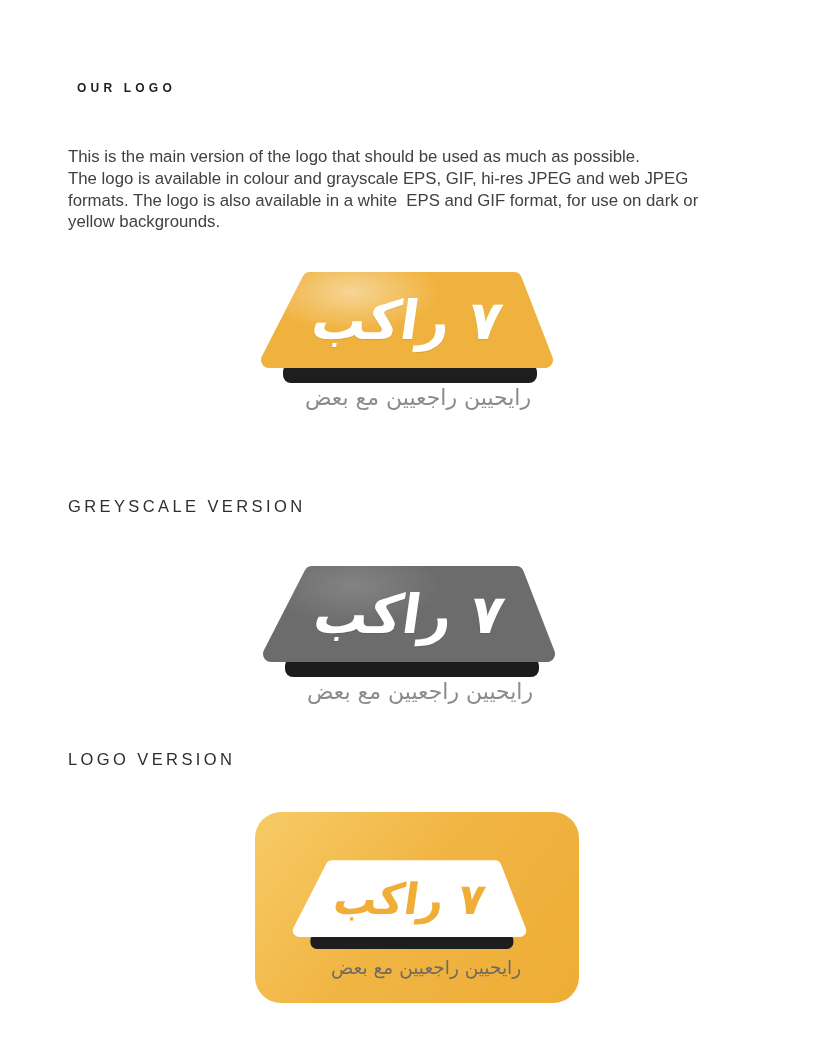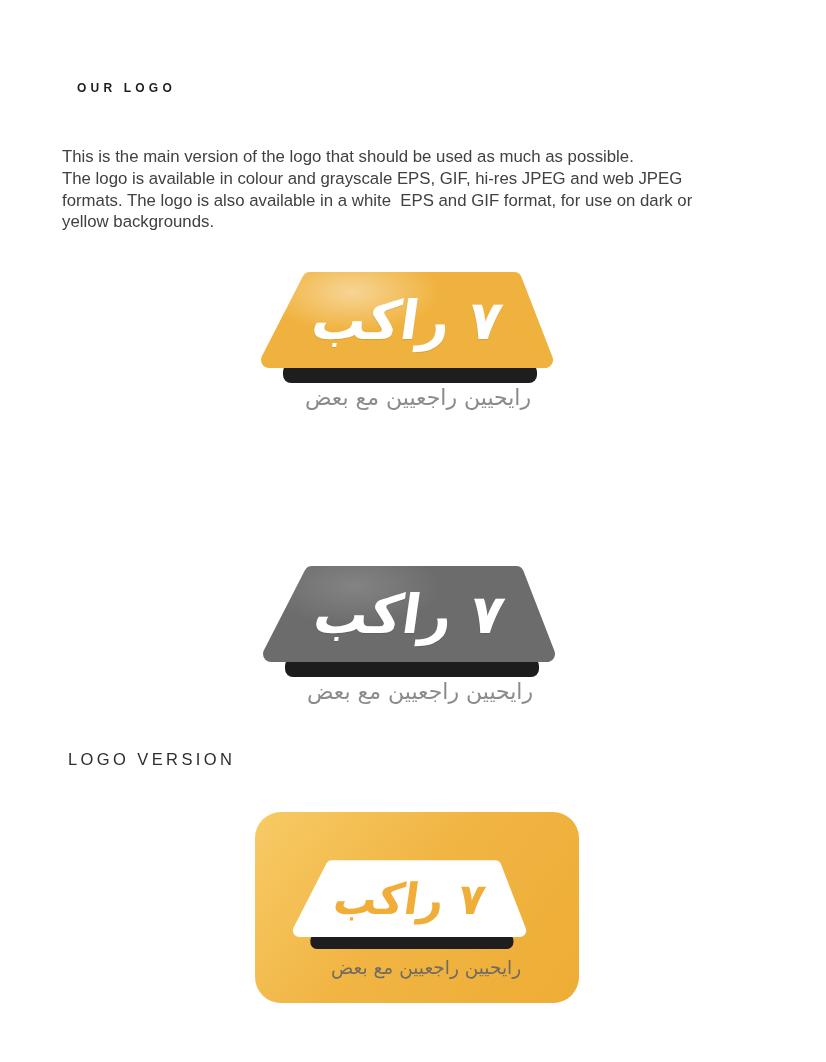--- a/index.html
+++ b/index.html
@@ -14,21 +14,21 @@
     color:#1d1d1f; margin:9px;
   }
   .section-heading {
     position:absolute; left:68px;
     font-size:16.5px; font-weight:400; letter-spacing:3.4px;
     color:#2e2e30; margin:0;
   }
   .heading-greyscale { top:497px; }
   .heading-white { top:750px; }
   .intro-text {
-    position:absolute; left:62px; top:146px; width:720px;
+    position:absolute; left:68px; top:146px; width:720px;
     font-size:16.8px; line-height:21.8px; color:#414042;
     white-space:pre-wrap; margin:0;
   }
 
   
   .logo-block { position:absolute; width:294px; }
   .logo-block-main { left:260px; top:272px; }
   .logo-block-greyscale { left:262px; top:566px; }
   .logo-art { position:relative; width:294px; height:112px; }
   .logo-svg { display:block; width:294px; height:112px; }
@@ -93,20 +93,21 @@
         </defs>
         <rect x="23" y="92" width="254" height="19" rx="8" fill="#1E1E1E"></rect>
         <polygon points="50,8 254,8 285,88 9,88" fill="#F0B23E" stroke="#F0B23E" stroke-width="16" stroke-linejoin="round"></polygon>
         <ellipse clip-path="url(#clipMain)" cx="92" cy="20" rx="88" ry="40" fill="url(#hlMain)"></ellipse>
       </svg>
       <div class="logo-wordmark">٧ راكب</div>
     </div>
     <div class="logo-tagline">رايحيين راجعيين مع بعض</div>
   </div>
 
+  <h2 class="section-heading heading-greyscale">GREYSCALE VERSION</h2>
 
   <div class="logo-block logo-block-greyscale">
     <div class="logo-art">
       <svg class="logo-svg" viewBox="0 0 294 112" aria-hidden="true">
         <defs>
           <radialGradient id="hlGrey" cx="0.5" cy="0.5" r="0.5">
             <stop offset="0" stop-color="#ffffff" stop-opacity="0.16"></stop>
             <stop offset="1" stop-color="#ffffff" stop-opacity="0"></stop>
           </radialGradient>
           <clipPath id="clipGrey">

